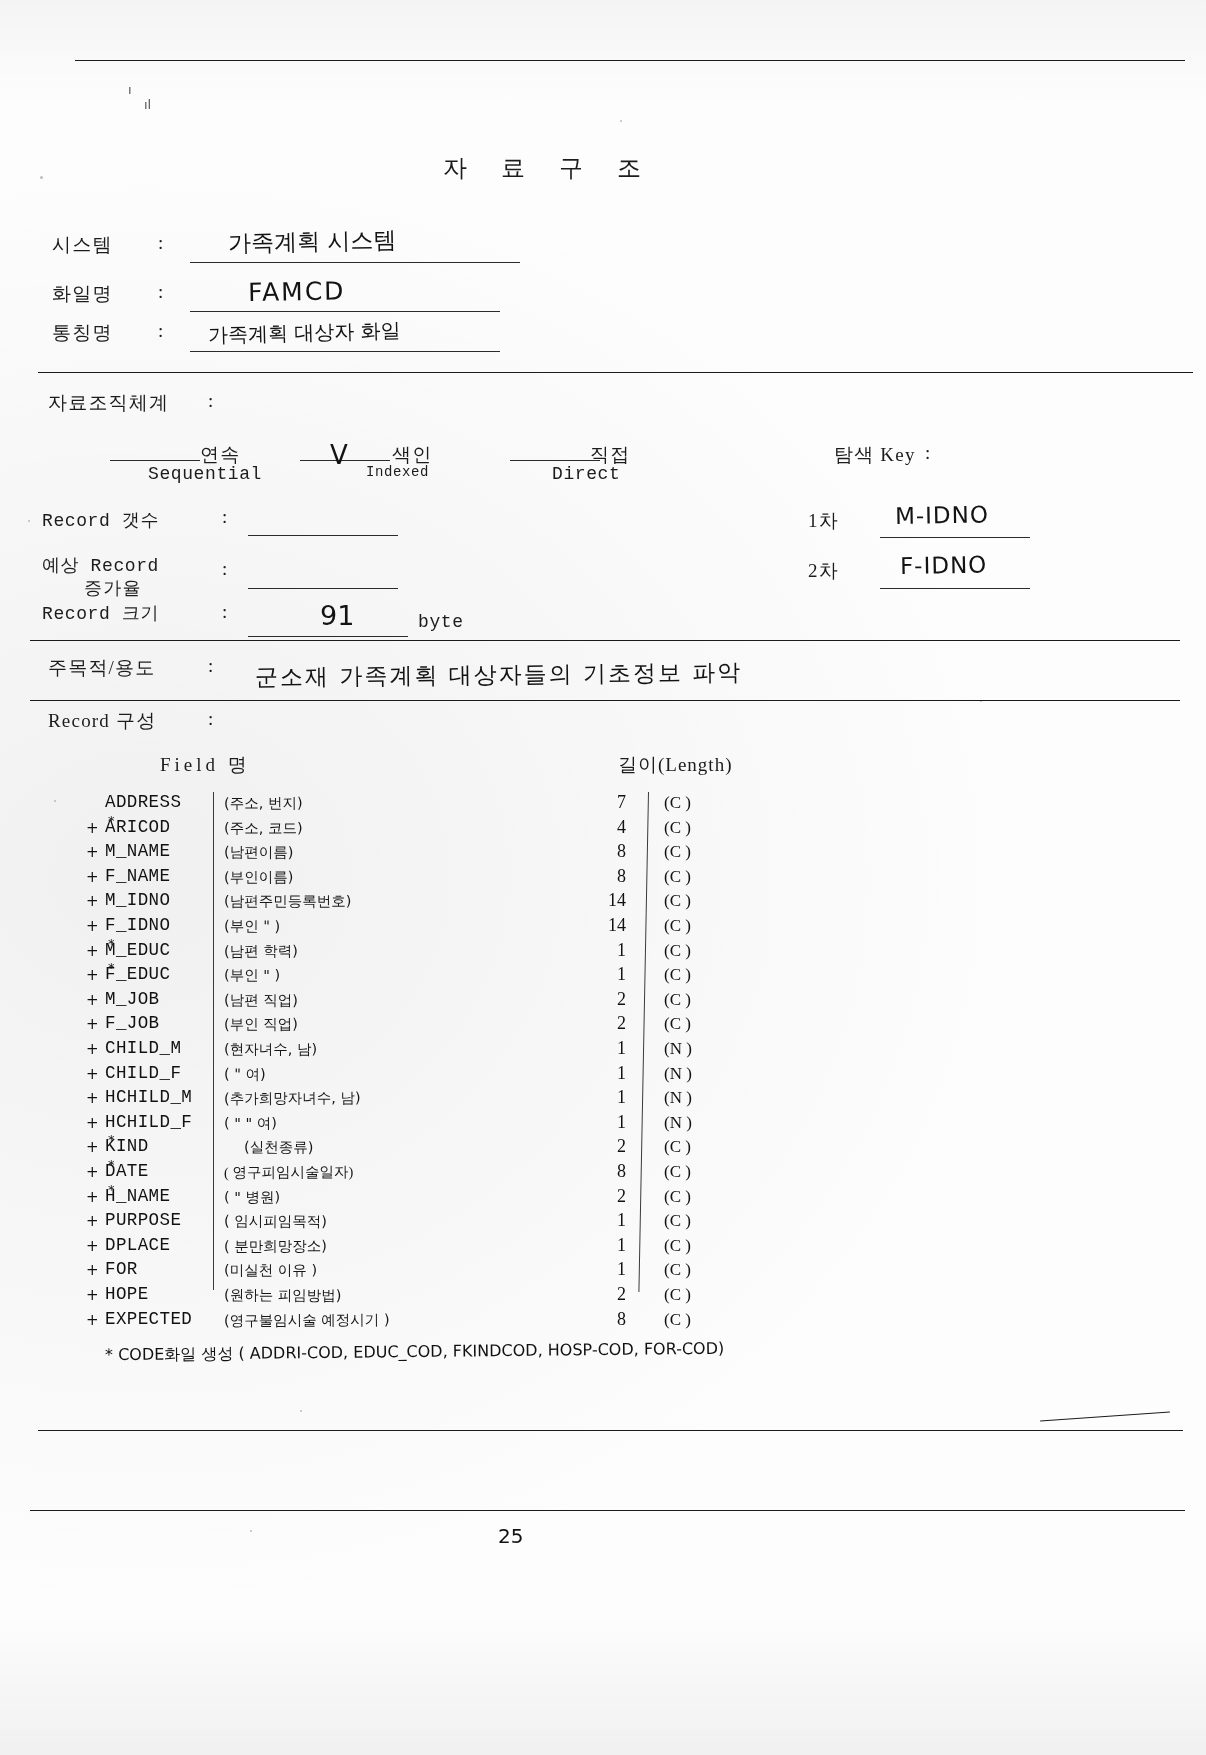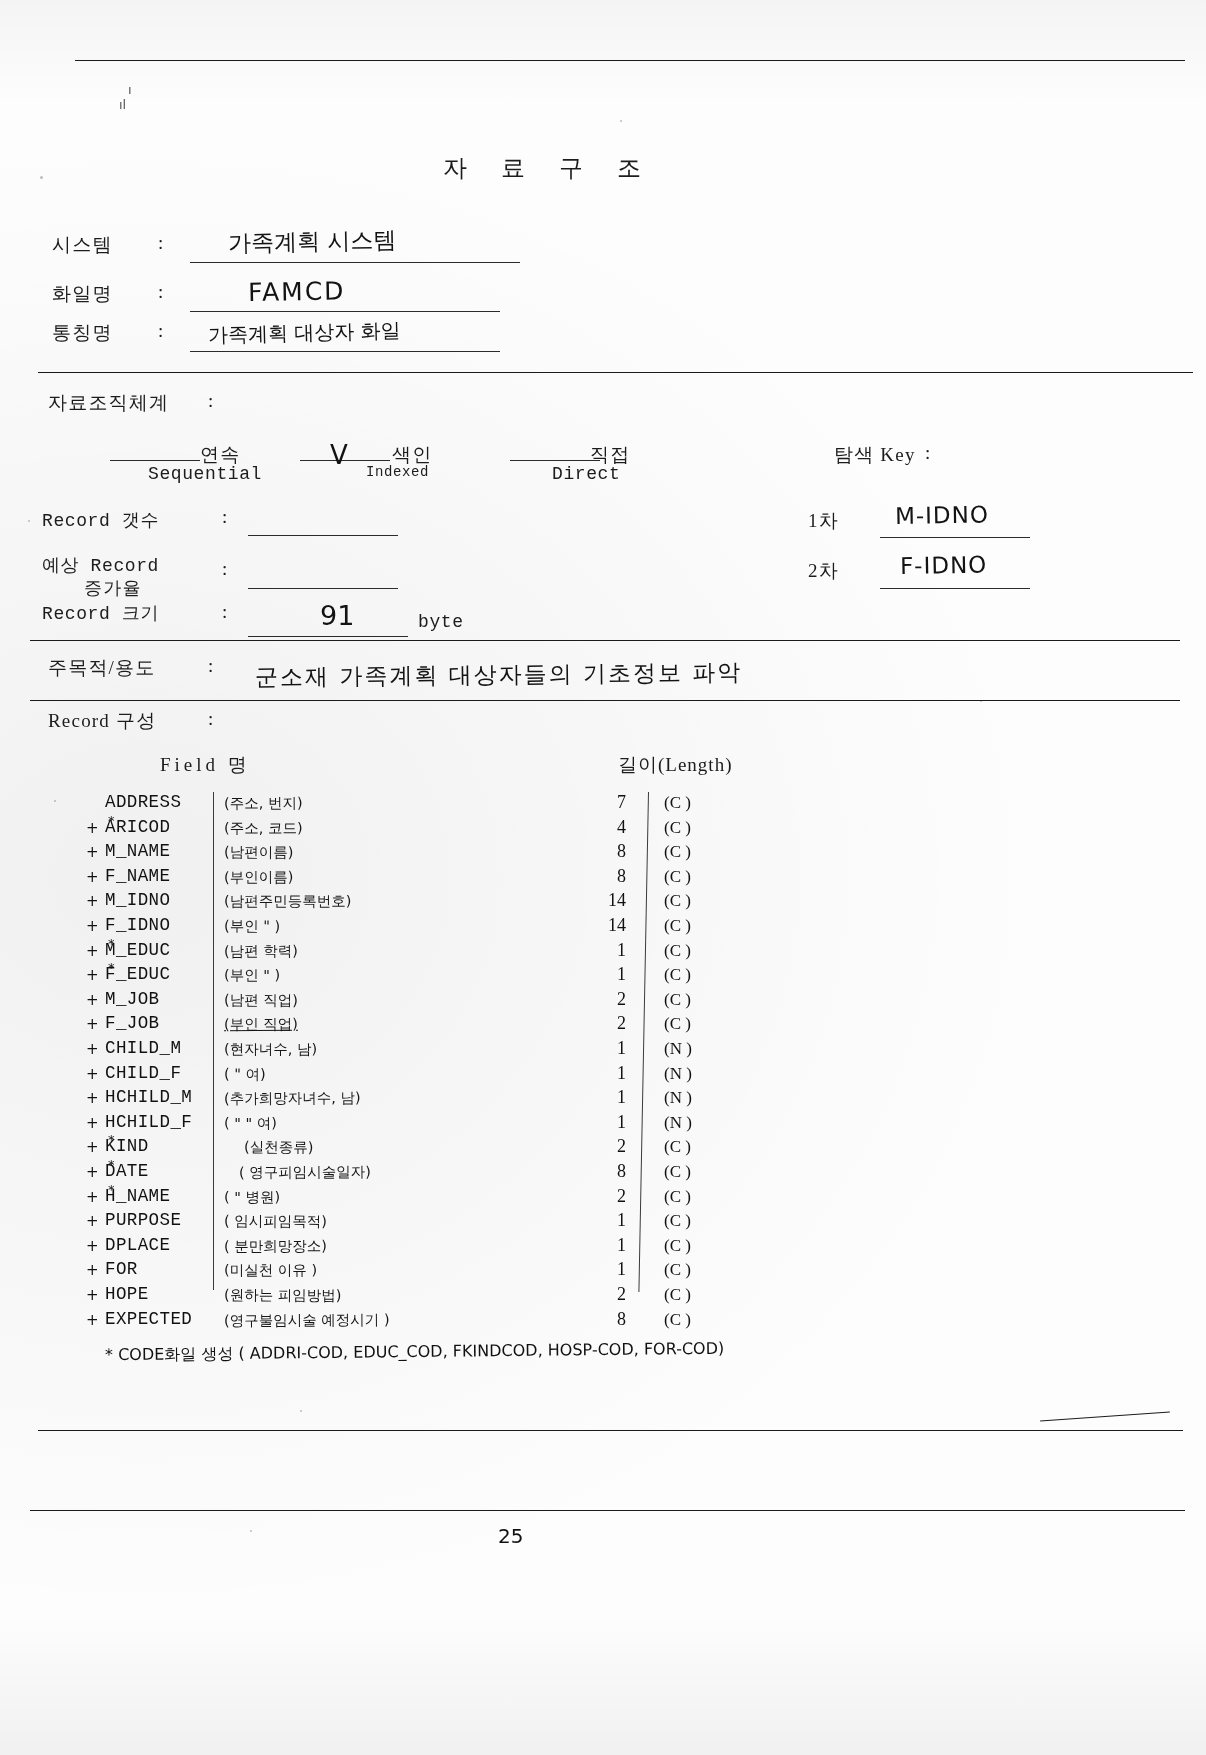--- a/index.html
+++ b/index.html
@@ -144,21 +144,21 @@
   <div class="speck" style="left:40px;  top:176px;  width:3px; height:3px;" data-name="scan-speck"></div>
   <div class="speck" style="left:28px;  top:520px;  width:2px; height:2px;" data-name="scan-speck"></div>
   <div class="speck" style="left:54px;  top:800px;  width:2px; height:2px;" data-name="scan-speck"></div>
   <div class="speck" style="left:620px; top:120px;  width:2px; height:2px;" data-name="scan-speck"></div>
   <div class="speck" style="left:980px; top:700px;  width:2px; height:2px;" data-name="scan-speck"></div>
   <div class="speck" style="left:300px; top:1410px; width:2px; height:2px;" data-name="scan-speck"></div>
 
   <div class="hr" style="left:75px; top:60px; width:1110px;" data-name="form-top-rule"></div>
 
   <div class="hand faint" style="left:128px; top:82px; font-size:13px;" data-name="margin-mark">ı</div>
-  <div class="hand faint" style="left:119px; top:97px; font-size:13px;" data-name="margin-mark">ıl</div>
+  <div class="hand faint" style="left:144px; top:97px; font-size:13px;" data-name="margin-mark">ıl</div>
 
   <div class="title" data-name="page-title">자 료 구 조</div>
   <style>
     [data-name="page-title"] { left: 443px; top: 152px; }
   </style>
 
   <div class="typed" style="left:52px; top:232px;" data-name="system-label">시스템</div>
   <div class="typed" style="left:158px; top:232px;" data-name="system-colon">:</div>
   <div class="hand" style="left:228px; top:228px; font-size:23px; transform: rotate(-1.2deg);" data-name="system-value">가족계획 시스템</div>
   <div class="uline" style="left:190px; top:262px; width:330px;" data-name="system-underline"></div>
@@ -297,21 +297,21 @@
       <div class="rec-row" data-name="record-field-row" style="top: 988.8px;">
         <span class="rec-plus" data-name="record-field-plus-mark" style="left: 86px; top: 2px;">+</span>
         <span class="rec-name" data-name="record-field-name" style="left: 105px; top: 0px;">M_JOB</span>
         <span class="rec-desc" data-name="record-field-description" style="left: 224px; top: 2px; transform: rotate(0.35deg);">(남편 직업)</span>
         <span class="rec-len" data-name="record-field-length" style="left: 596px; top: 0px;">2</span>
         <span class="rec-type" data-name="record-field-type" style="left: 664px; top: 1px;">(C )</span>
       </div>
       <div class="rec-row" data-name="record-field-row" style="top: 1013.4px;">
         <span class="rec-plus" data-name="record-field-plus-mark" style="left: 86px; top: 2px;">+</span>
         <span class="rec-name" data-name="record-field-name" style="left: 105px; top: 0px;">F_JOB</span>
-        <span class="rec-desc" data-name="record-field-description" style="left: 224px; top: 2px; transform: rotate(-0.35deg); text-decoration: underline;">(부인 직업)</span>
+        <span class="rec-desc" data-name="record-field-description" style="left: 224px; top: 2px; transform: rotate(-0.35deg);">(부인 직업)</span>
         <span class="rec-len" data-name="record-field-length" style="left: 596px; top: 0px;">2</span>
         <span class="rec-type" data-name="record-field-type" style="left: 664px; top: 1px;">(C )</span>
       </div>
       <div class="rec-row" data-name="record-field-row" style="top: 1038px;">
         <span class="rec-plus" data-name="record-field-plus-mark" style="left: 86px; top: 2px;">+</span>
         <span class="rec-name" data-name="record-field-name" style="left: 105px; top: 0px;">CHILD_M</span>
         <span class="rec-desc" data-name="record-field-description" style="left: 224px; top: 2px; transform: rotate(0deg);">(현자녀수, 남)</span>
         <span class="rec-len" data-name="record-field-length" style="left: 596px; top: 0px;">1</span>
         <span class="rec-type" data-name="record-field-type" style="left: 664px; top: 1px;">(N )</span>
       </div>
@@ -341,21 +341,21 @@
         <span class="rec-star" data-name="record-field-star-mark" style="left: 108px; top: -4px;">*</span>
         <span class="rec-name" data-name="record-field-name" style="left: 105px; top: 0px;">KIND</span>
         <span class="rec-desc" data-name="record-field-description" style="left: 224px; top: 2px; transform: rotate(0.35deg); margin-left: 20px;">(실천종류)</span>
         <span class="rec-len" data-name="record-field-length" style="left: 596px; top: 0px;">2</span>
         <span class="rec-type" data-name="record-field-type" style="left: 664px; top: 1px;">(C )</span>
       </div>
       <div class="rec-row" data-name="record-field-row" style="top: 1161px;">
         <span class="rec-plus" data-name="record-field-plus-mark" style="left: 86px; top: 2px;">+</span>
         <span class="rec-star" data-name="record-field-star-mark" style="left: 108px; top: -4px;">*</span>
         <span class="rec-name" data-name="record-field-name" style="left: 105px; top: 0px;">DATE</span>
-        <span class="rec-desc" data-name="record-field-description" style="left: 239px; top: 2px; transform: rotate(-0.35deg);">( 영구피임시술일자)</span>
+        <span class="rec-desc" data-name="record-field-description" style="left: 224px; top: 2px; transform: rotate(-0.35deg); font-family: Liberation Serif, serif;">( 영구피임시술일자)</span>
         <span class="rec-len" data-name="record-field-length" style="left: 596px; top: 0px;">8</span>
         <span class="rec-type" data-name="record-field-type" style="left: 664px; top: 1px;">(C )</span>
       </div>
       <div class="rec-row" data-name="record-field-row" style="top: 1185.6px;">
         <span class="rec-plus" data-name="record-field-plus-mark" style="left: 86px; top: 2px;">+</span>
         <span class="rec-star" data-name="record-field-star-mark" style="left: 108px; top: -4px;">*</span>
         <span class="rec-name" data-name="record-field-name" style="left: 105px; top: 0px;">H_NAME</span>
         <span class="rec-desc" data-name="record-field-description" style="left: 224px; top: 2px; transform: rotate(0deg);">(   "       병원)</span>
         <span class="rec-len" data-name="record-field-length" style="left: 596px; top: 0px;">2</span>
         <span class="rec-type" data-name="record-field-type" style="left: 664px; top: 1px;">(C )</span>

